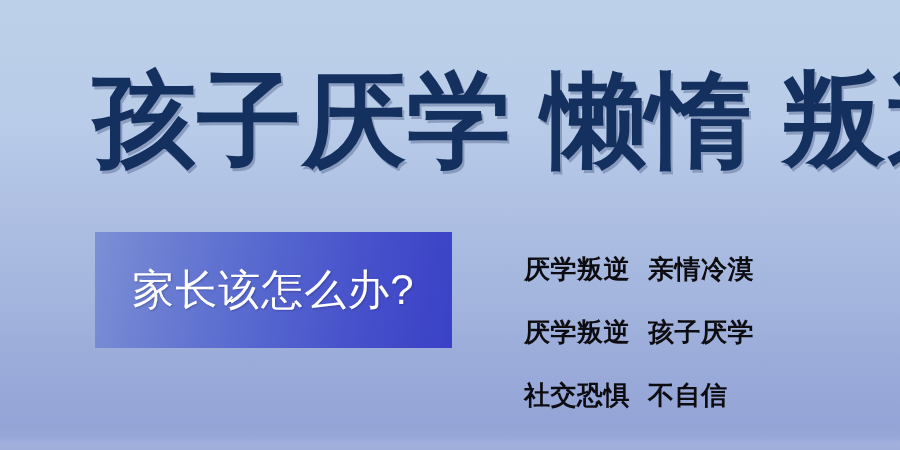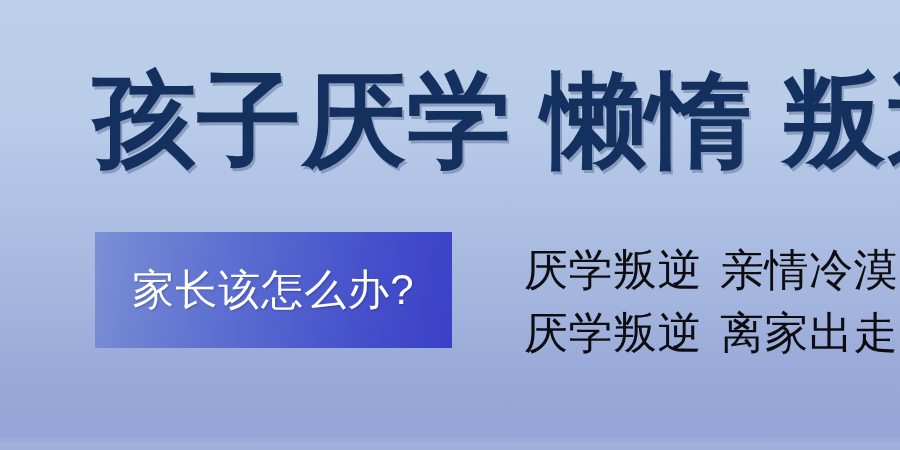--- a/index.html
+++ b/index.html
@@ -85,22 +85,22 @@
   }
 
   
   .symptoms {
     position: absolute;
     left: 524px;
     top: 238px;
     width: 360px;
   }
   .symptom-line {
-    font-size: 44px;
-    font-weight: 400;
+    font-size: 26px;
+    font-weight: 700;
     color: #0d0d11;
     line-height: 63px;
     white-space: nowrap;
     letter-spacing: 0.5px;
   }
   .symptom-line .gap {
     display: inline-block;
     width: 18px;
   }
 </style>
@@ -113,18 +113,21 @@
 
   <div class="badge">
     <span class="badge-text">家长该怎么办?</span>
   </div>
 
   <div class="symptoms">
     <div class="symptom-line">
       <span>厌学叛逆</span><span class="gap"></span><span>亲情冷漠</span>
     </div>
     <div class="symptom-line">
-      <span>厌学叛逆</span><span class="gap"></span><span>离家出走</span>
+      <span>厌学叛逆</span><span class="gap"></span><span>孩子厌学</span>
+    </div>
+    <div class="symptom-line">
+      <span>社交恐惧</span><span class="gap"></span><span>不自信</span>
     </div>
   </div>
 
   <div class="bottom-band"></div>
 </div>
 
 </body></html>

